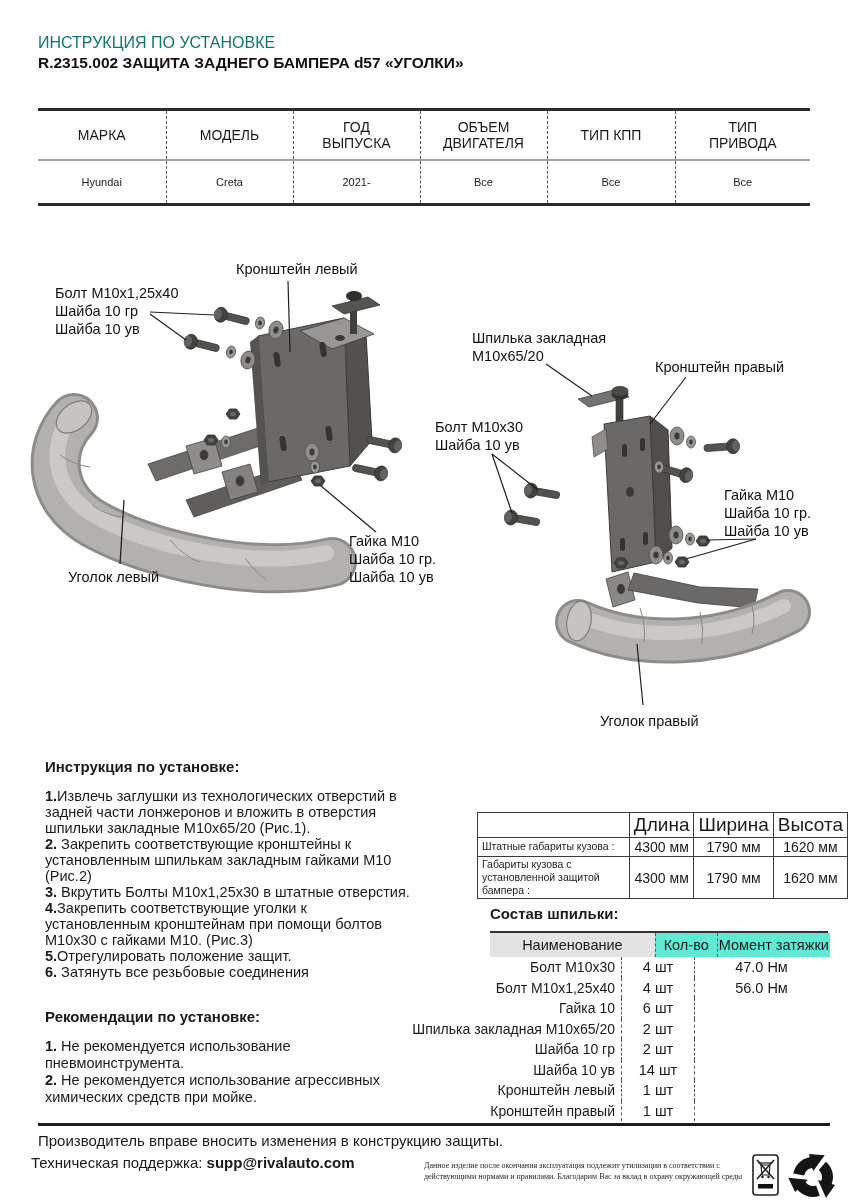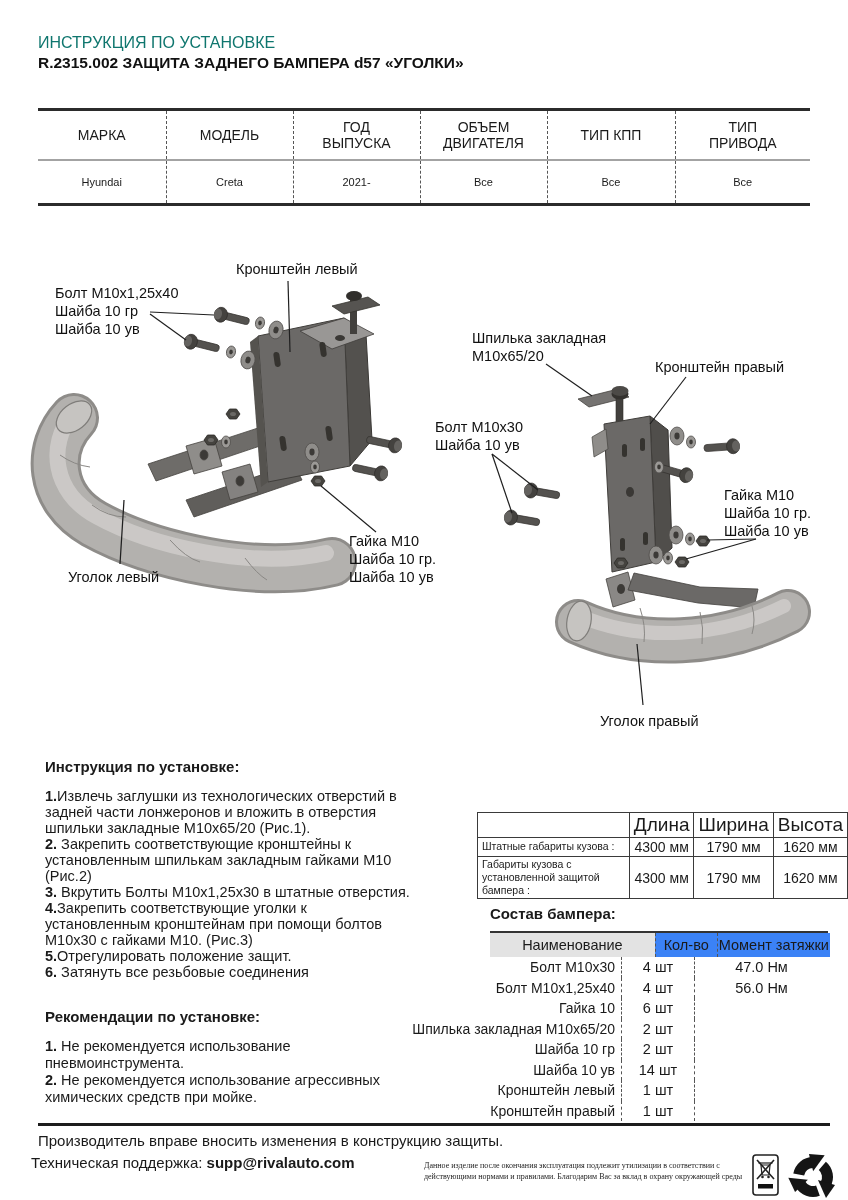--- a/index.html
+++ b/index.html
@@ -37,21 +37,21 @@
   .hw-row{display:flex;height:20.5px;align-items:center;}
   .hw-head{height:24px;}
   .hw-name{width:195px;text-align:right;padding-right:6px;white-space:nowrap;font-size:14px;
     align-self:stretch;display:flex;align-items:center;justify-content:flex-end;}
   .hw-qty{width:72px;border-left:1.5px dashed #555;align-self:stretch;display:flex;
     align-items:center;justify-content:center;font-size:14.5px;}
   .hw-tq{width:133px;border-left:1.5px dashed #555;align-self:stretch;display:flex;
     align-items:center;justify-content:center;font-size:14.5px;}
   .hw-head .hw-name{background:linear-gradient(to right,transparent 70px,#e3e3e3 70px);
     justify-content:center;padding-left:70px;padding-right:0;font-size:14.5px;}
-  .hw-head .hw-qty,.hw-head .hw-tq{background:#3b82f6;}
+  .hw-head .hw-qty,.hw-head .hw-tq{background:#5eead4;}
   
   .divider{height:3px;background:#1c1c1c;}
   .f1{font-size:15px;}
   .disposal{font-family:"Liberation Serif",serif;font-size:8px;line-height:1.35;color:#222;}
 </style>
 </head>
 <body>
 
 <div class="abs" style="left:38px;top:34px;">
   <div class="t1">ИНСТРУКЦИЯ ПО УСТАНОВКЕ</div>
@@ -286,21 +286,21 @@
     <tr>
       <td class="lbl">Габариты кузова с установленной защитой бампера :</td>
       <td class="val">4300 мм</td>
       <td class="val">1790 мм</td>
       <td class="val">1620 мм</td>
     </tr>
   </tbody>
     </table>
 </div>
 
-<div class="abs" style="left:490px;top:905px;font-weight:bold;font-size:15px;">Состав бампера:</div>
+<div class="abs" style="left:490px;top:905px;font-weight:bold;font-size:15px;">Состав шпильки:</div>
 <div class="abs" style="left:420px;top:931px;width:410px;">
   <div class="hw-topline"></div>
   <div style="height:2px;"></div>
   <div class="hw-row hw-head">
     <div class="hw-name">Наименование</div>
     <div class="hw-qty">Кол-во</div>
     <div class="hw-tq">Момент затяжки</div>
   </div>
   <div class="hw-row">
     <div class="hw-name">Болт М10х30</div>

